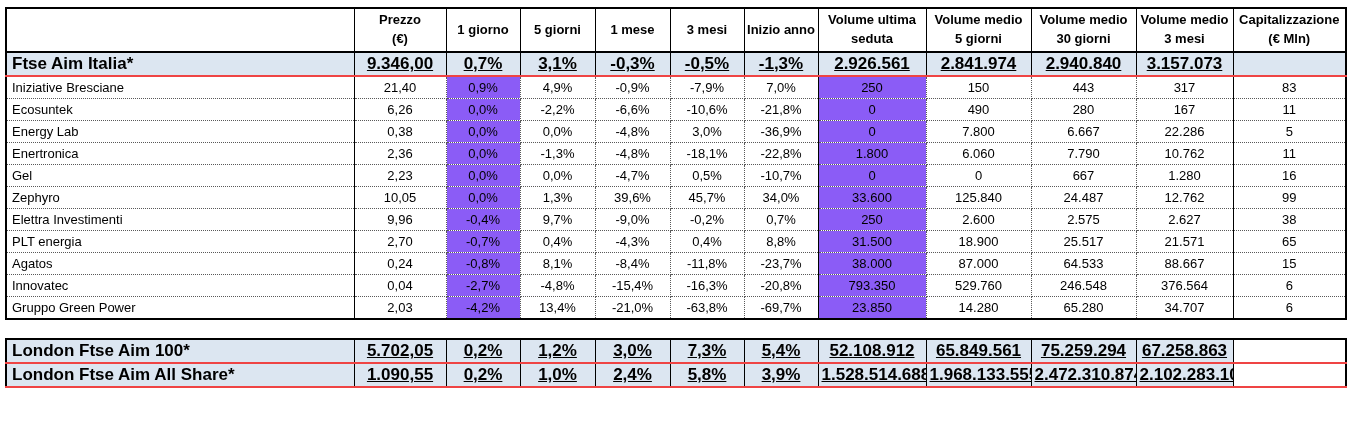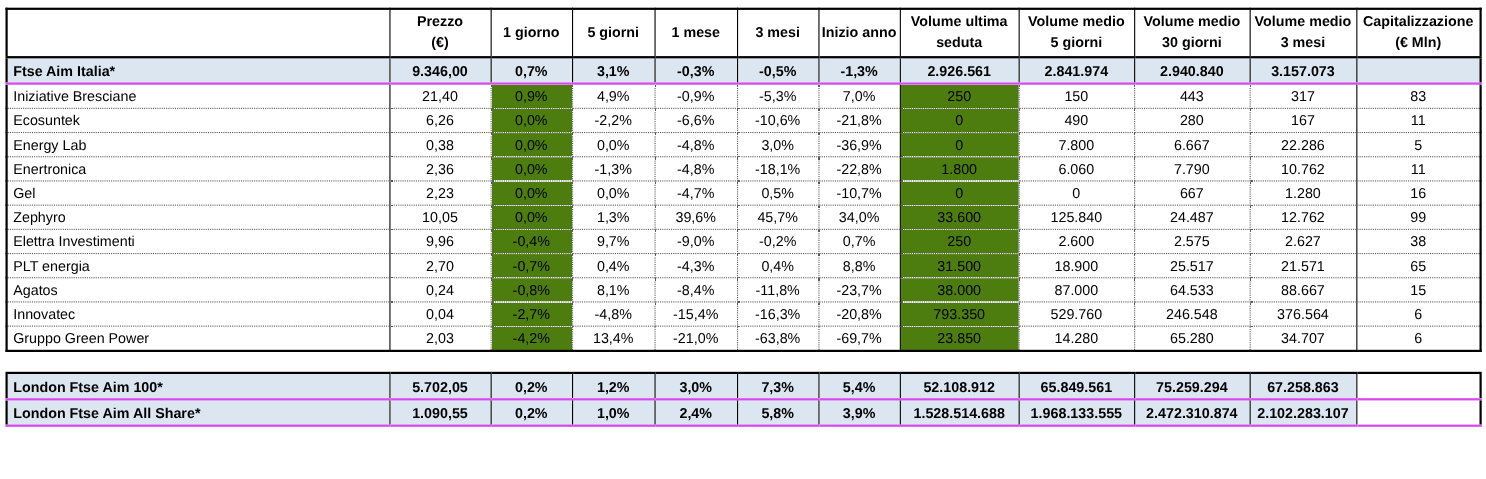--- a/index.html
+++ b/index.html
@@ -73,32 +73,32 @@
   tr.data-row td {
     border-bottom: 1px dotted #595959;
     background: #ffffff;
   }
   tr.data-row td.val-cell { border-right: 1px dotted #595959; }
   tr.data-row td.name-cell { border-right: 1px solid #000000; }
   tr.data-row td.col-5 { border-right: 1px solid #000000; }
   tr.data-row td.col-9 { border-right: 1px solid #000000; }
   tr.data-row td.col-10 { border-right: none; }
   
-  tr.data-row td.col-1, tr.data-row td.col-6 { background: #4d7c0f; }
+  tr.data-row td.col-1, tr.data-row td.col-6 { background: #8b5cf6; }
 
   
   tr.index-row td {
     background: #dce6f1;
     font-weight: bold;
-    font-size: 13px;
+    font-size: 17px;
     border-top: 2px solid #000000;
-    border-bottom: 2px solid #d946ef;
+    border-bottom: 2px solid #ef4444;
     height: 20px;
   }
-  tr.index-row td.val-cell { border-right: 1px solid #000000; }
+  tr.index-row td.val-cell { border-right: 1px solid #000000; text-decoration: underline; }
   tr.index-row td.name-cell { border-right: 1px solid #000000; }
   tr.index-row td.col-10 { border-right: none; }
 
   
   table.london tr.index-row td.col-10 { background: #ffffff; }
 
   .tbl-gap { height: 18px; }
 </style>
 </head>
 <body>
@@ -180,21 +180,21 @@
           <td class="val-cell col-8">2.940.840</td>
           <td class="val-cell col-9">3.157.073</td>
           <td class="val-cell col-10"></td>
         </tr>
         <tr class="data-row">
           <td class="name-cell">Iniziative Bresciane</td>
           <td class="val-cell col-0">21,40</td>
           <td class="val-cell col-1">0,9%</td>
           <td class="val-cell col-2">4,9%</td>
           <td class="val-cell col-3">-0,9%</td>
-          <td class="val-cell col-4">-5,3%</td>
+          <td class="val-cell col-4">-7,9%</td>
           <td class="val-cell col-5">7,0%</td>
           <td class="val-cell col-6">250</td>
           <td class="val-cell col-7">150</td>
           <td class="val-cell col-8">443</td>
           <td class="val-cell col-9">317</td>
           <td class="val-cell col-10">83</td>
         </tr>
         <tr class="data-row">
           <td class="name-cell">Ecosuntek</td>
           <td class="val-cell col-0">6,26</td>

